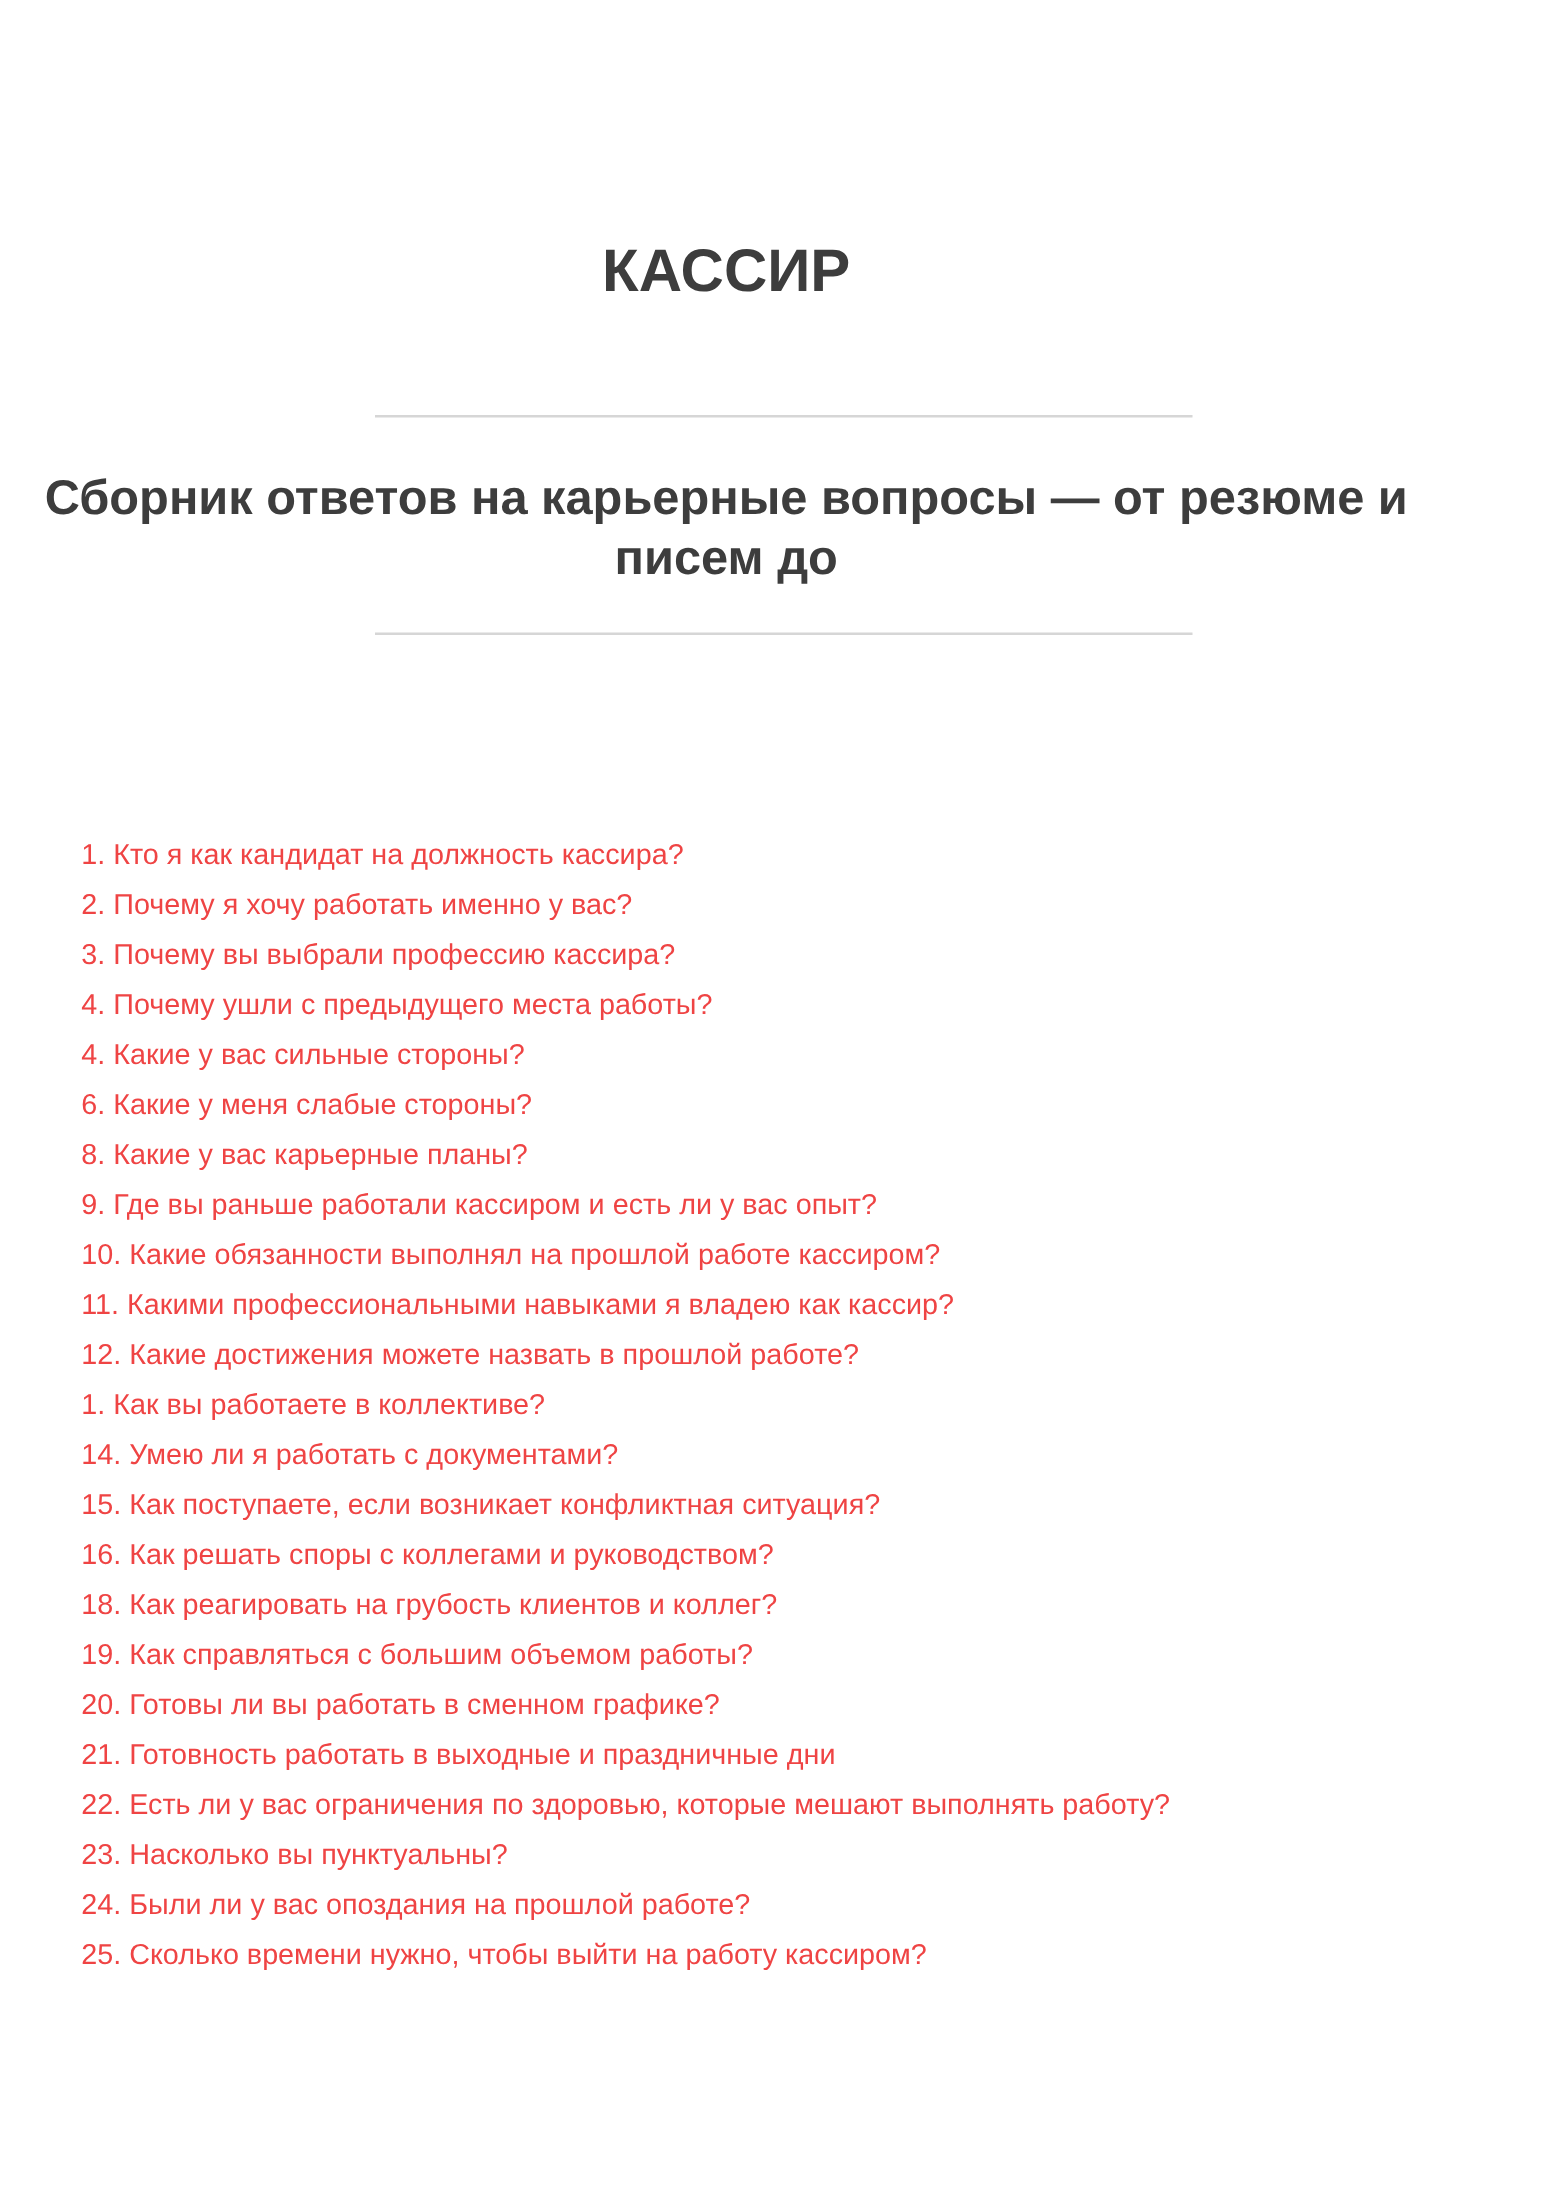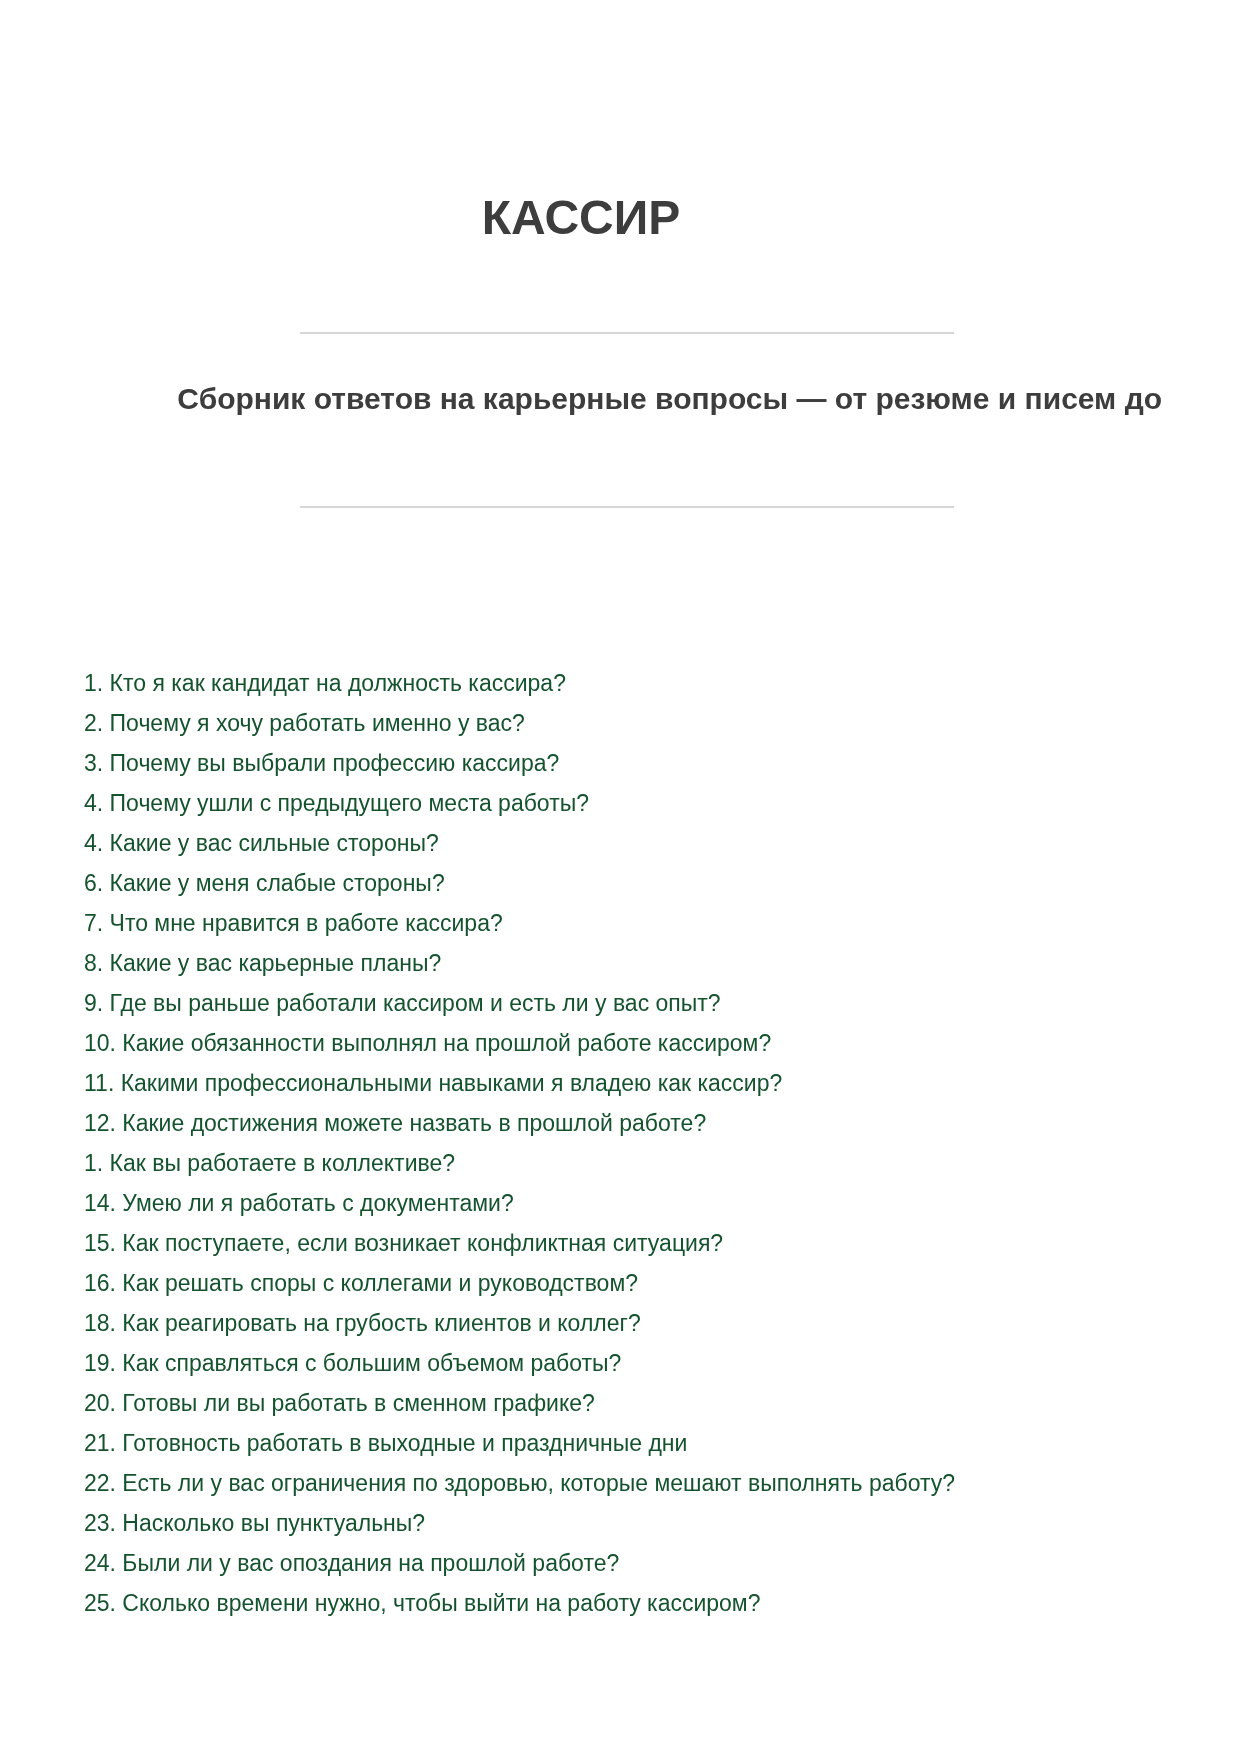--- a/index.html
+++ b/index.html
@@ -35,38 +35,38 @@
     border-top: 2px solid #d6d6d6;
   }
   .rule-top { top: 332px; }
   .rule-bottom { top: 506px; }
   .doc-subtitle {
     position: absolute;
     top: 375px;
     left: 0;
     width: 100%;
     margin: 0;
-    text-align: right;
-    font-size: 30px;
+    text-align: center;
+    font-size: 39px;
     line-height: 48px;
     font-weight: 600;
     color: #3d3d3d;
   }
   .toc {
     position: absolute;
     top: 663px;
-    left: 84px;
+    left: 65px;
     right: 40px;
     margin: 0;
     padding: 0;
     list-style: none;
     font-size: 23px;
     line-height: 40px;
     font-weight: 400;
-    color: #14532d;
+    color: #ef4444;
   }
   .toc li {
     white-space: nowrap;
   }
 </style>
 </head>
 <body>
 
 <div class="page">
 
@@ -80,21 +80,20 @@
 
   <div class="rule rule-bottom"></div>
 
   <ul class="toc">
     <li>1. Кто я как кандидат на должность кассира?</li>
     <li>2. Почему я хочу работать именно у вас?</li>
     <li>3. Почему вы выбрали профессию кассира?</li>
     <li>4. Почему ушли с предыдущего места работы?</li>
     <li>4. Какие у вас сильные стороны?</li>
     <li>6. Какие у меня слабые стороны?</li>
-    <li>7. Что мне нравится в работе кассира?</li>
     <li>8. Какие у вас карьерные планы?</li>
     <li>9. Где вы раньше работали кассиром и есть ли у вас опыт?</li>
     <li>10. Какие обязанности выполнял на прошлой работе кассиром?</li>
     <li>11. Какими профессиональными навыками я владею как кассир?</li>
     <li>12. Какие достижения можете назвать в прошлой работе?</li>
     <li>1. Как вы работаете в коллективе?</li>
     <li>14. Умею ли я работать с документами?</li>
     <li>15. Как поступаете, если возникает конфликтная ситуация?</li>
     <li>16. Как решать споры с коллегами и руководством?</li>
     <li>18. Как реагировать на грубость клиентов и коллег?</li>

